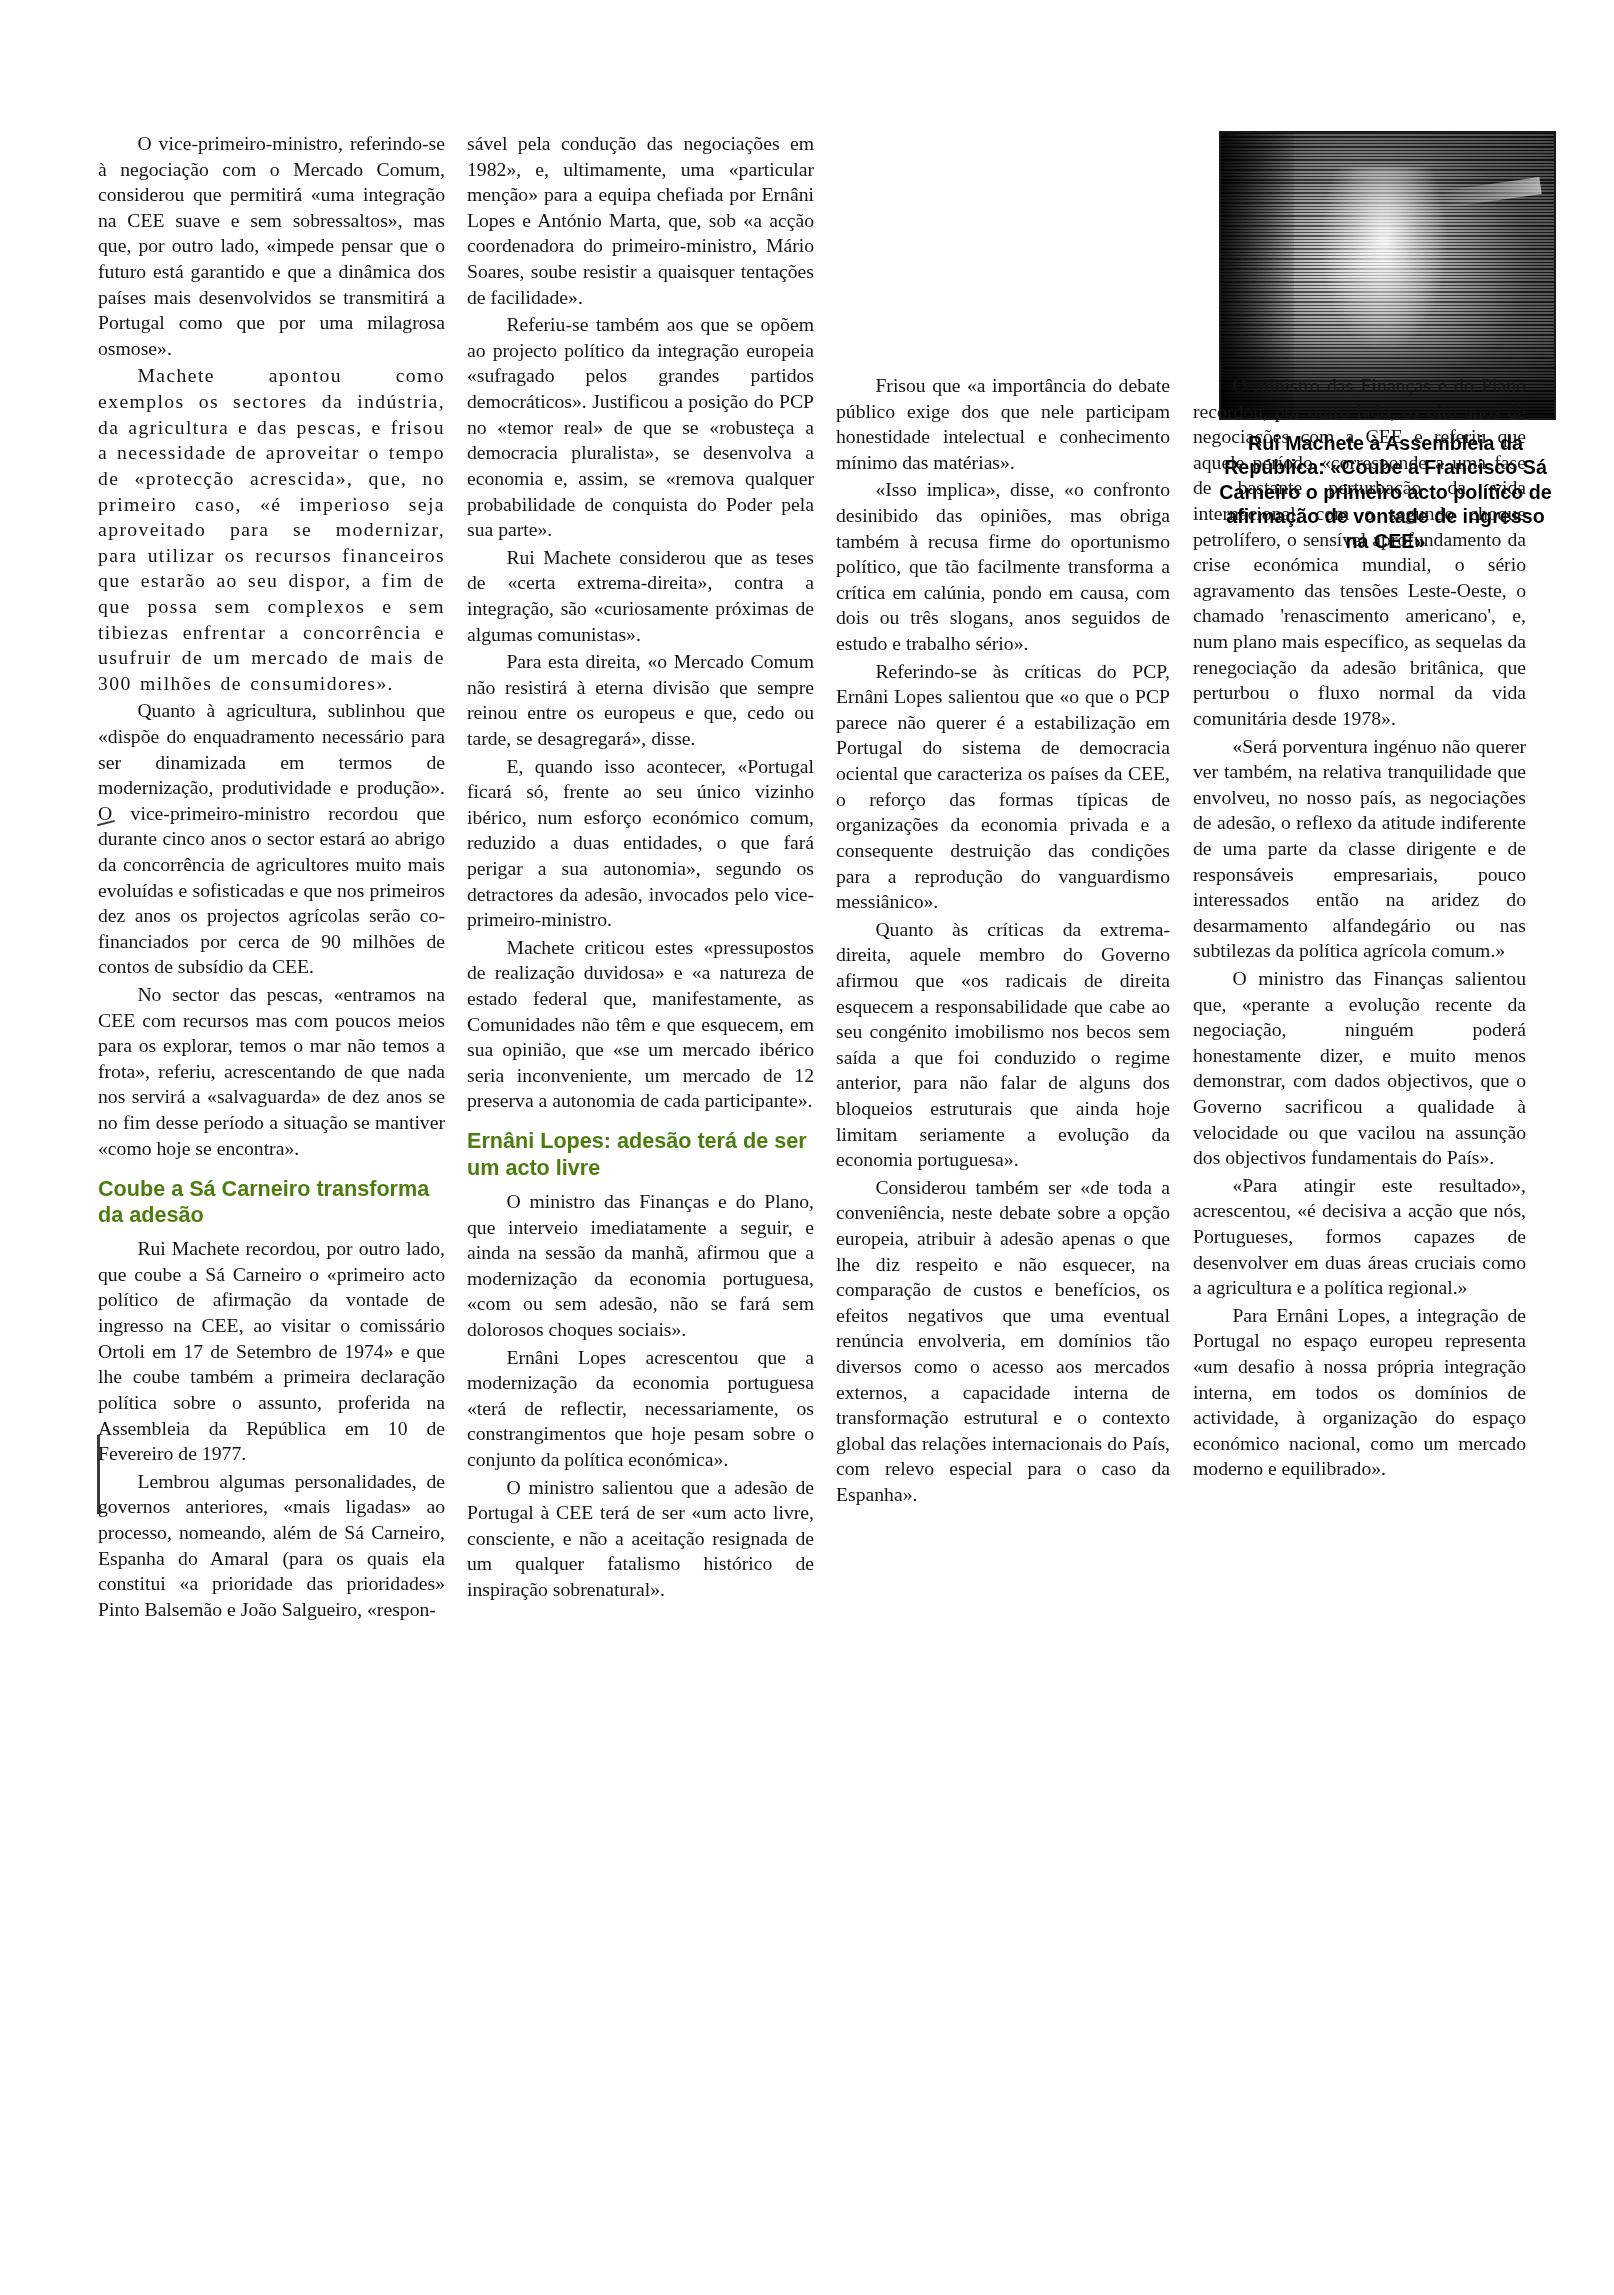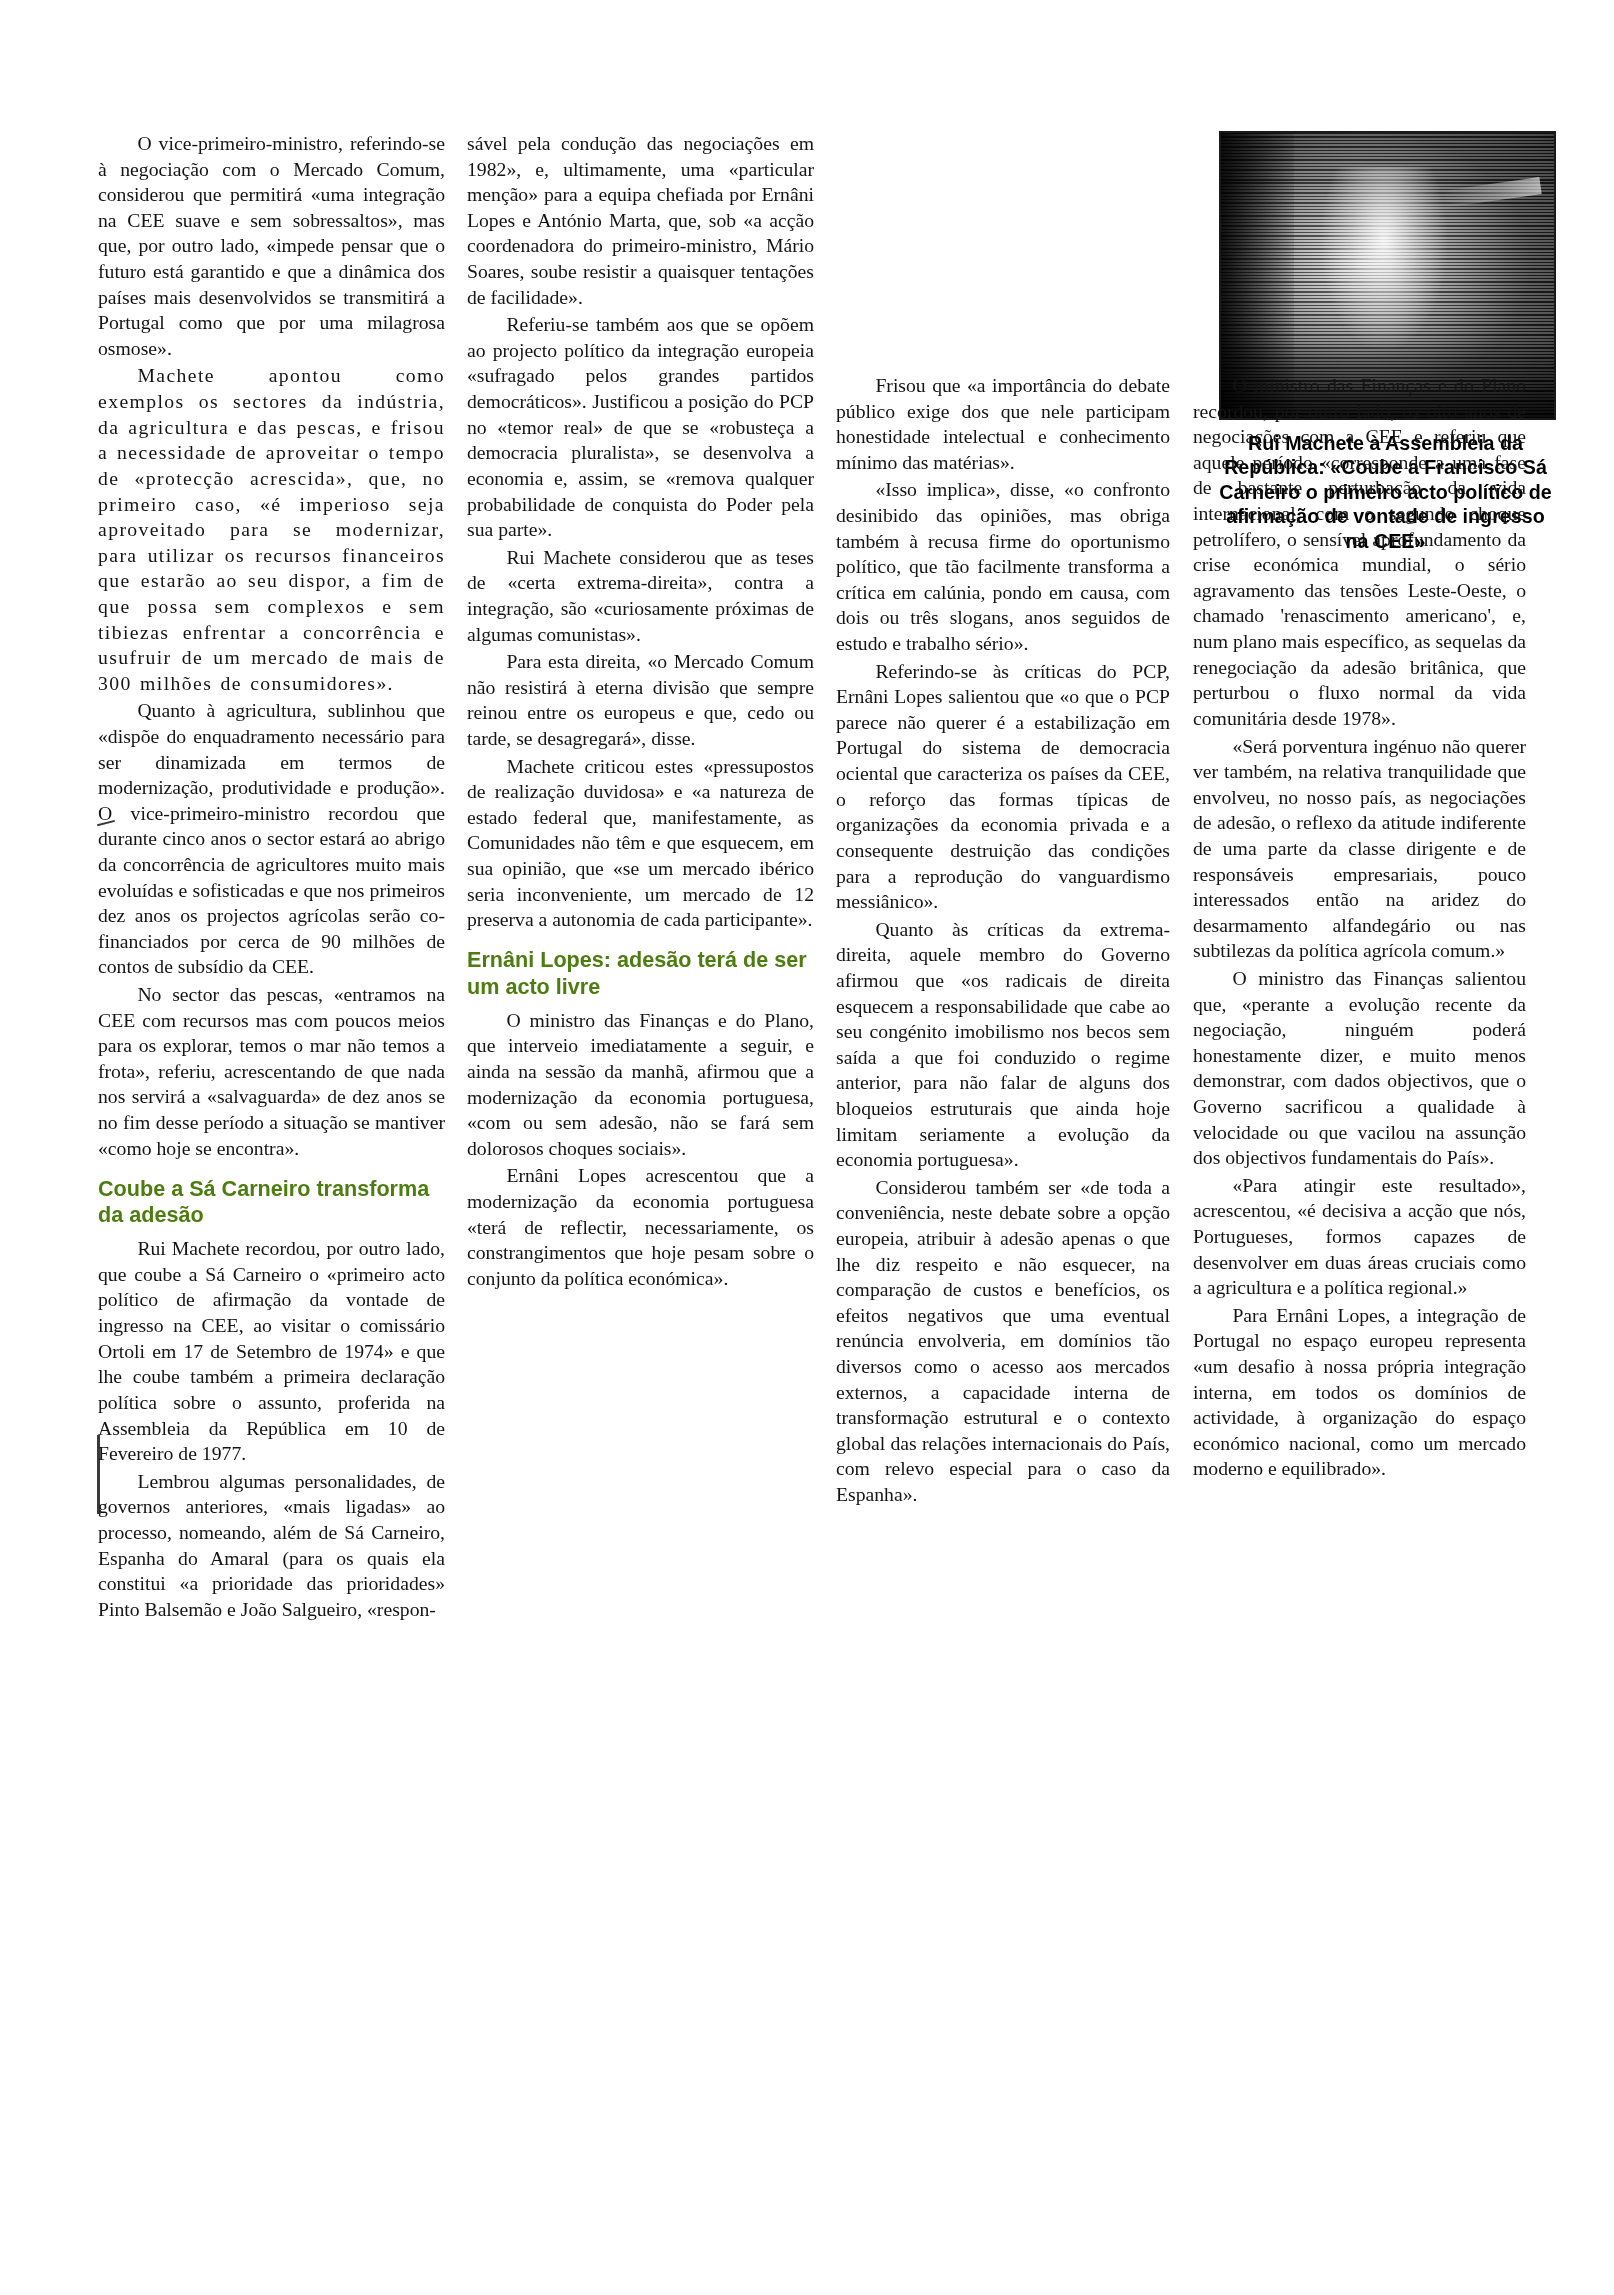--- a/index.html
+++ b/index.html
@@ -165,24 +165,26 @@
       <h2 class="subhead">Coube a Sá Carneiro transforma da adesão</h2>
       <p>Rui Machete recordou, por outro lado, que coube a Sá Carneiro o «primeiro acto político de afirmação da vontade de ingresso na CEE, ao visitar o comissário Ortoli em 17 de Setembro de 1974» e que lhe coube também a primeira declaração política sobre o assunto, proferida na Assembleia da República em 10 de Fevereiro de 1977.</p>
       <p>Lembrou algumas personalidades, de governos anteriores, «mais ligadas» ao processo, nomeando, além de Sá Carneiro, Espanha do Amaral (para os quais ela constitui «a prioridade das prioridades» Pinto Balsemão e João Salgueiro, «respon-</p>
     </div>
 
     <div class="col col2">
       <p class="noind">sável pela condução das negociações em 1982», e, ultimamente, uma «particular menção» para a equipa chefiada por Ernâni Lopes e António Marta, que, sob «a acção coordenadora do primeiro-ministro, Mário Soares, soube resistir a quaisquer tentações de facilidade».</p>
       <p>Referiu-se também aos que se opõem ao projecto político da integração europeia «sufragado pelos grandes partidos democráticos». Justificou a posição do PCP no «temor real» de que se «robusteça a democracia pluralista», se desenvolva a economia e, assim, se «remova qualquer probabilidade de conquista do Poder pela sua parte».</p>
       <p>Rui Machete considerou que as teses de «certa extrema-direita», contra a integração, são «curiosamente próximas de algumas comunistas».</p>
       <p>Para esta direita, «o Mercado Comum não resistirá à eterna divisão que sempre reinou entre os europeus e que, cedo ou tarde, se desagregará», disse.</p>
+      <p>E, quando isso acontecer, «Portugal ficará só, frente ao seu único vizinho ibérico, num esforço económico comum, reduzido a duas entidades, o que fará perigar a sua autonomia», segundo os detractores da adesão, invocados pelo vice-primeiro-ministro.</p>
       <p>Machete criticou estes «pressupostos de realização duvidosa» e «a natureza de estado federal que, manifestamente, as Comunidades não têm e que esquecem, em sua opinião, que «se um mercado ibérico seria inconveniente, um mercado de 12 preserva a autonomia de cada participante».</p>
       <h2 class="subhead">Ernâni Lopes: adesão terá de ser um acto livre</h2>
       <p>O ministro das Finanças e do Plano, que interveio imediatamente a seguir, e ainda na sessão da manhã, afirmou que a modernização da economia portuguesa, «com ou sem adesão, não se fará sem dolorosos choques sociais».</p>
       <p>Ernâni Lopes acrescentou que a modernização da economia portuguesa «terá de reflectir, necessariamente, os constrangimentos que hoje pesam sobre o conjunto da política económica».</p>
+      <p>O ministro salientou que a adesão de Portugal à CEE terá de ser «um acto livre, consciente, e não a aceitação resignada de um qualquer fatalismo histórico de inspiração sobrenatural».</p>
     </div>
 
     <div class="col col3" style="top:242px;">
       <p>Frisou que «a importância do debate público exige dos que nele participam honestidade intelectual e conhecimento mínimo das matérias».</p>
       <p>«Isso implica», disse, «o confronto desinibido das opiniões, mas obriga também à recusa firme do oportunismo político, que tão facilmente transforma a crítica em calúnia, pondo em causa, com dois ou três slogans, anos seguidos de estudo e trabalho sério».</p>
       <p>Referindo-se às críticas do PCP, Ernâni Lopes salientou que «o que o PCP parece não querer é a estabilização em Portugal do sistema de democracia ociental que caracteriza os países da CEE, o reforço das formas típicas de organizações da economia privada e a consequente destruição das condições para a reprodução do vanguardismo messiânico».</p>
       <p>Quanto às críticas da extrema-direita, aquele membro do Governo afirmou que «os radicais de direita esquecem a responsabilidade que cabe ao seu congénito imobilismo nos becos sem saída a que foi conduzido o regime anterior, para não falar de alguns dos bloqueios estruturais que ainda hoje limitam seriamente a evolução da economia portuguesa».</p>
       <p>Considerou também ser «de toda a conveniência, neste debate sobre a opção europeia, atribuir à adesão apenas o que lhe diz respeito e não esquecer, na comparação de custos e benefícios, os efeitos negativos que uma eventual renúncia envolveria, em domínios tão diversos como o acesso aos mercados externos, a capacidade interna de transformação estrutural e o contexto global das relações internacionais do País, com relevo especial para o caso da Espanha».</p>
     </div>
 

